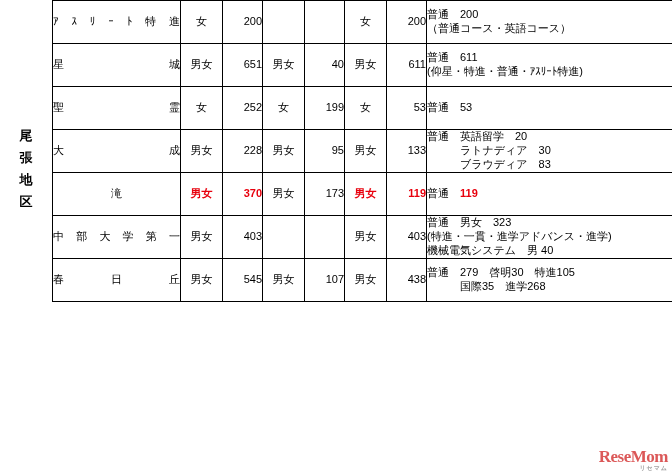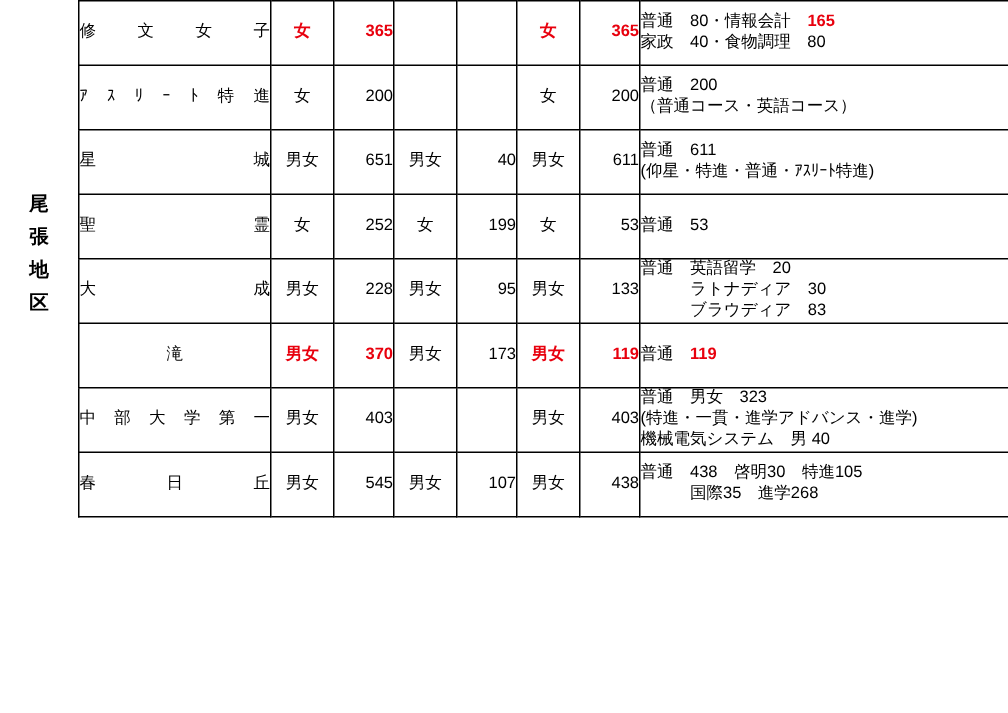--- a/index.html
+++ b/index.html
@@ -133,33 +133,20 @@
       <col class="c-a1">
         <col class="c-a2">
       <col class="c-b1">
         <col class="c-b2">
       <col class="c-c1">
         <col class="c-c2">
       <col class="c-note">
     </colgroup>
     <tbody id="tbody">
         <tr>
-          <td class="school">修 文 女 子</td>
-          <td class="sex red">女</td>
-          <td class="num red">365</td>
-          <td class="sex"></td>
-          <td class="num"></td>
-          <td class="sex red">女</td>
-          <td class="num red">365</td>
-          <td class="note">
-            <div class="l1"><span>普通　80・情報会計　</span><span class="red">165</span></div>
-            <div class="l1"><span>家政　40・食物調理　80</span></div>
-          </td>
-        </tr>
-        <tr>
           <td class="school">ｱｽﾘｰﾄ特進</td>
           <td class="sex">女</td>
           <td class="num">200</td>
           <td class="sex"></td>
           <td class="num"></td>
           <td class="sex">女</td>
           <td class="num">200</td>
           <td class="note">
             <div class="l1"><span>普通　200</span></div>
             <div class="l1 small"><span>（普通コース・英語コース）</span></div>
@@ -232,21 +219,25 @@
         </tr>
         <tr>
           <td class="school">春 　 日 　 丘</td>
           <td class="sex">男女</td>
           <td class="num">545</td>
           <td class="sex">男女</td>
           <td class="num">107</td>
           <td class="sex">男女</td>
           <td class="num">438</td>
           <td class="note">
-            <div class="l1"><span>普通　438　啓明30　特進105</span></div>
+            <div class="l1"><span>普通　279　啓明30　特進105</span></div>
             <div class="l1"><span>　　　国際35　進学268</span></div>
           </td>
         </tr>
       </tbody>
   </table>
 
+  <div id="watermark">
+    <span>ReseMom</span>
+    <span class="sub">リセマム</span>
+  </div>
 
 </div>
 
 </body></html>

